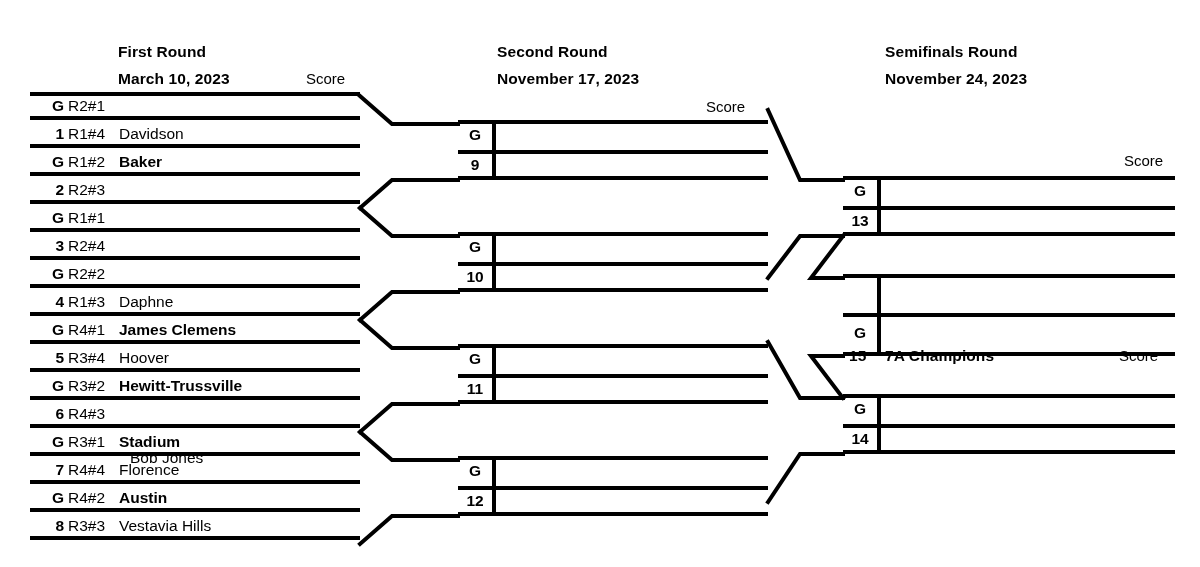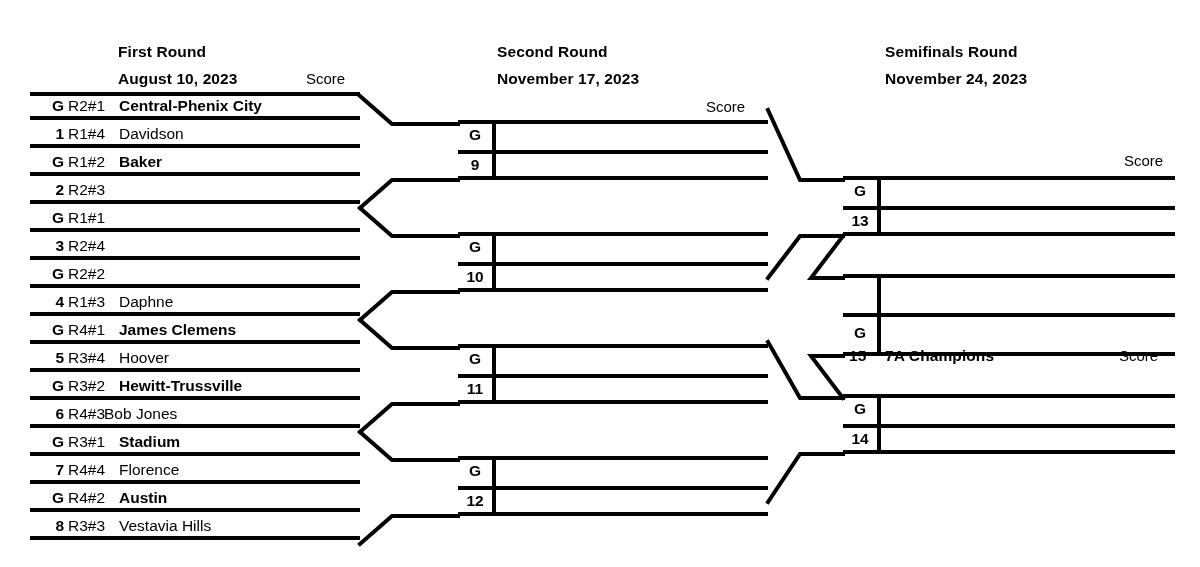--- a/index.html
+++ b/index.html
@@ -37,21 +37,21 @@
   
   svg.conn{position:absolute;left:0;top:0;width:1200px;height:567px;overflow:visible;}
   svg.conn path{fill:none;stroke:#000;stroke-width:4;stroke-linecap:square;stroke-linejoin:miter;}
 </style>
 </head>
 <body>
 
 <div id="stage">
 
   <div class="hdr" style="left:118px;top:43px;">First Round</div>
-  <div class="hdr" style="left:118px;top:70px;">August 10, 2023</div>
+  <div class="hdr" style="left:118px;top:70px;">March 10, 2023</div>
   <div class="scorelbl" style="left:306px;top:70px;">Score</div>
 
   <div class="hdr" style="left:497px;top:43px;">Second Round</div>
   <div class="hdr" style="left:497px;top:70px;">November 17, 2023</div>
   <div class="scorelbl" style="left:706px;top:98px;">Score</div>
 
   <div class="hdr" style="left:885px;top:43px;">Semifinals Round</div>
   <div class="hdr" style="left:885px;top:70px;">November 24, 2023</div>
   <div class="scorelbl" style="left:1124px;top:152px;">Score</div>
 
@@ -80,21 +80,20 @@
     <path d="M 843 398 L 811 356 L 843 356"></path>
   </svg>
 
   <div class="topcap" style="left:30px;top:92px;width:330px;"></div>
 
   <div id="r1">
       <div class="r1row" style="left: 30px; top: 92px; width: 330px;">
         <div class="rule" style="width: 330px;"></div>
         <div class="gnum">G</div>
         <div class="seed">R2#1</div>
-        <div class="team bold" style="left: 89px;">Central-Phenix City</div>
       </div>
       <div class="r1row" style="left: 30px; top: 120px; width: 330px;">
         <div class="rule" style="width: 330px;"></div>
         <div class="gnum">1</div>
         <div class="seed">R1#4</div>
         <div class="team" style="left: 89px;">Davidson</div>
       </div>
       <div class="r1row" style="left: 30px; top: 148px; width: 330px;">
         <div class="rule" style="width: 330px;"></div>
         <div class="gnum">G</div>
@@ -145,21 +144,21 @@
       <div class="r1row" style="left: 30px; top: 372px; width: 330px;">
         <div class="rule" style="width: 330px;"></div>
         <div class="gnum">G</div>
         <div class="seed">R3#2</div>
         <div class="team bold" style="left: 89px;">Hewitt-Trussville</div>
       </div>
       <div class="r1row" style="left: 30px; top: 400px; width: 330px;">
         <div class="rule" style="width: 330px;"></div>
         <div class="gnum">6</div>
         <div class="seed">R4#3</div>
-        <div class="team" style="left: 74px;">Bob Jones</div>
+        <div class="team" style="left: 100px; margin-top: 44px;">Bob Jones</div>
       </div>
       <div class="r1row" style="left: 30px; top: 428px; width: 330px;">
         <div class="rule" style="width: 330px;"></div>
         <div class="gnum">G</div>
         <div class="seed">R3#1</div>
         <div class="team bold" style="left: 89px;">Stadium</div>
       </div>
       <div class="r1row" style="left: 30px; top: 456px; width: 330px;">
         <div class="rule" style="width: 330px;"></div>
         <div class="gnum">7</div>

